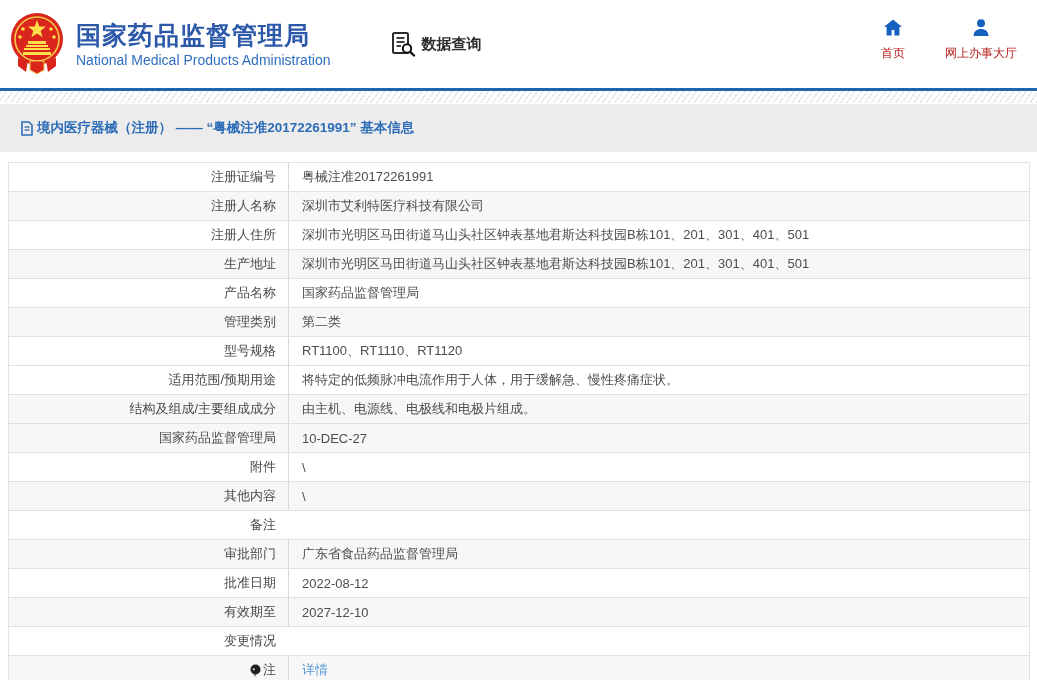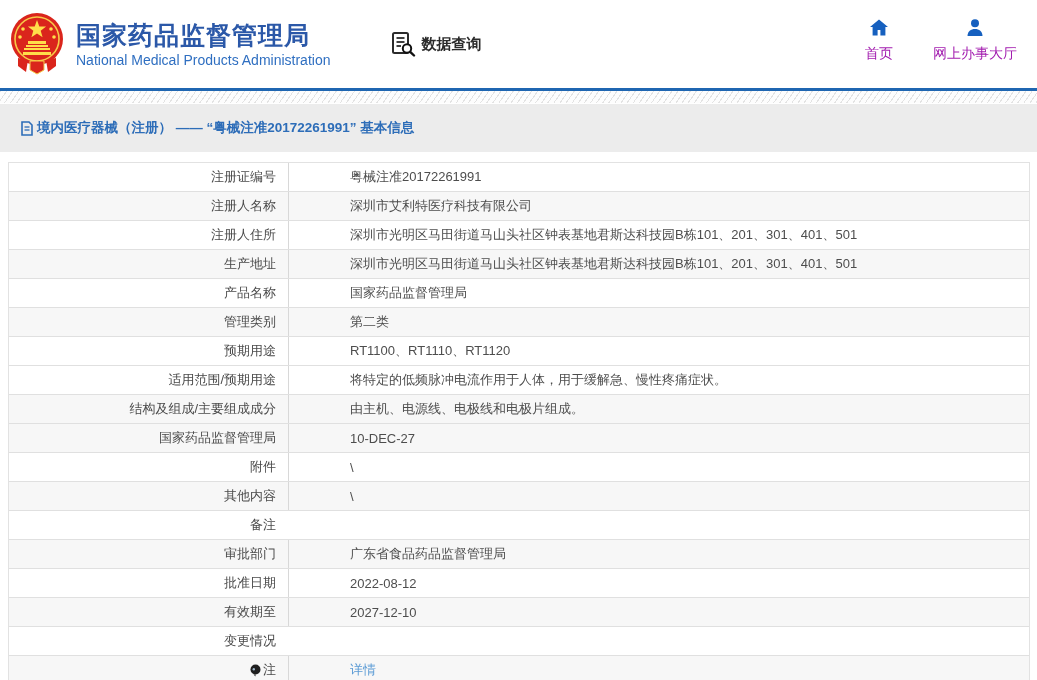--- a/index.html
+++ b/index.html
@@ -11,36 +11,36 @@
   .logo-wrap { margin-left:10px; width:56px; height:64px; flex:0 0 auto; }
   .brand { margin-left:10px; }
   .brand-cn { font-size:25px; font-weight:bold; color:#2b58a8; letter-spacing:1px; line-height:1.2; }
   .brand-en { font-size:14px; color:#2f6fc1; margin-top:2px; }
   .section { display:flex; align-items:center; margin-left:60px; }
   .section-icon { width:26px; height:26px; margin-right:5px; }
   .section-label { font-size:15px; font-weight:bold; color:#2b2b2b; }
   .header-nav { position:absolute; right:20px; top:18px; display:flex; gap:40px; }
   .nav-item { display:flex; flex-direction:column; align-items:center; cursor:pointer; }
   .nav-item svg { width:20px; height:20px; }
-  .nav-label { font-size:14px; color:#a21caf; margin-top:7px; white-space:nowrap; }
+  .nav-label { font-size:12px; color:#b91c1c; margin-top:7px; white-space:nowrap; }
 
   .blue-line { height:3px; background:#1f66b1; }
   .hatch { height:12px; background:#fdfdfd;
     background-image:repeating-linear-gradient(125deg,#e3e3e3 0 1px,transparent 1px 5px); }
 
   
   .breadcrumb-bar { height:48px; background:#ececec; display:flex; align-items:center;
     padding-left:20px; margin-top:1px; }
   .bc-icon { width:14px; height:15px; margin-right:3px; flex:0 0 auto; }
   .bc-text { font-size:13.5px; font-weight:bold; color:#2d6db8; }
 
   
   .info-table { margin:10px 7px 0 8px; border:1px solid #e2e2e2; border-bottom:none; }
   .row { display:flex; height:29px; align-items:center; border-bottom:1px solid #e0e0e0;
-    background:#fff; font-size:13px;gap:48px; }
+    background:#fff; font-size:13px; }
   .row.alt { background:#f7f7f7; }
   .cell-label { width:280px; flex:0 0 auto; text-align:right; padding-right:12px;
     color:#4a4a4a; border-right:1px solid #d8d8d8; height:100%; display:flex;
     align-items:center; justify-content:flex-end; }
   .row.noline .cell-label { border-right-color:transparent; }
   .cell-value { flex:1; padding-left:13px; color:#4d4d4d; white-space:nowrap;
     overflow:hidden; }
   .cell-value a { color:#5b9bd5; text-decoration:none; cursor:pointer; }
   .bulb { width:11px; height:13px; margin-right:2px; flex:0 0 auto; }
 </style>
@@ -130,21 +130,21 @@
   </div>
   <div class="row">
     <div class="cell-label">产品名称</div>
     <div class="cell-value">国家药品监督管理局</div>
   </div>
   <div class="row alt">
     <div class="cell-label">管理类别</div>
     <div class="cell-value">第二类</div>
   </div>
   <div class="row">
-    <div class="cell-label">预期用途</div>
+    <div class="cell-label">型号规格</div>
     <div class="cell-value">RT1100、RT1110、RT1120</div>
   </div>
   <div class="row">
     <div class="cell-label">适用范围/预期用途</div>
     <div class="cell-value">将特定的低频脉冲电流作用于人体，用于缓解急、慢性疼痛症状。</div>
   </div>
   <div class="row alt">
     <div class="cell-label">结构及组成/主要组成成分</div>
     <div class="cell-value">由主机、电源线、电极线和电极片组成。</div>
   </div>

